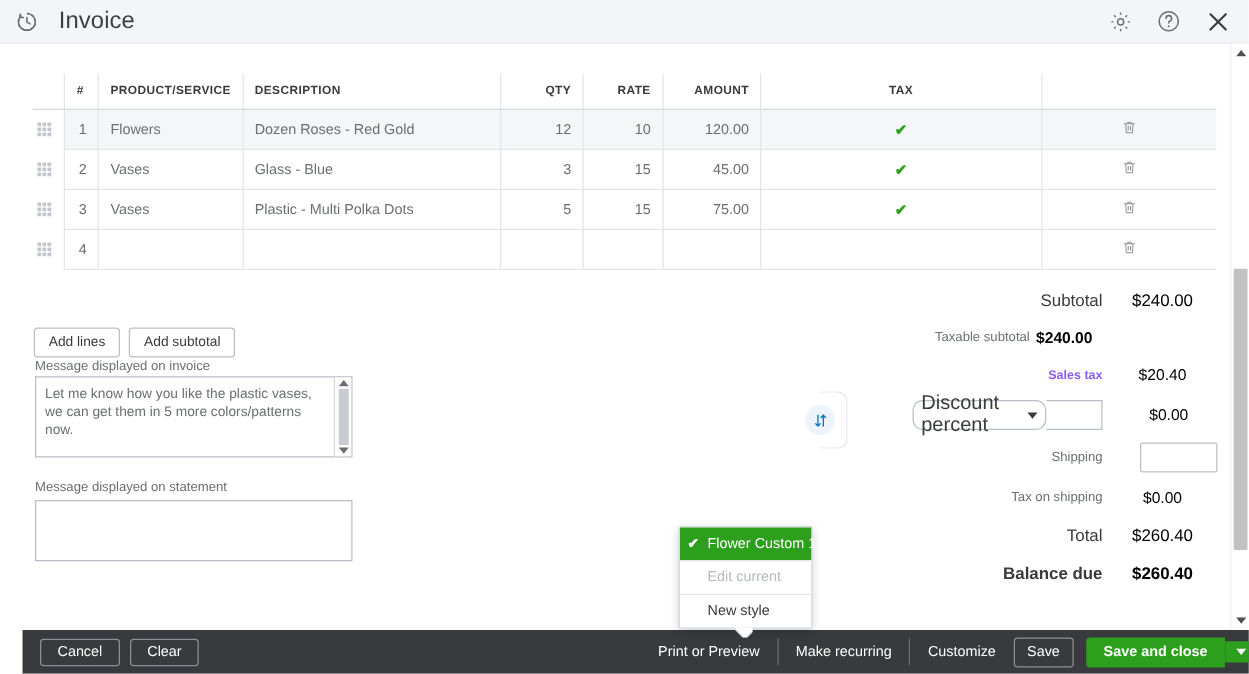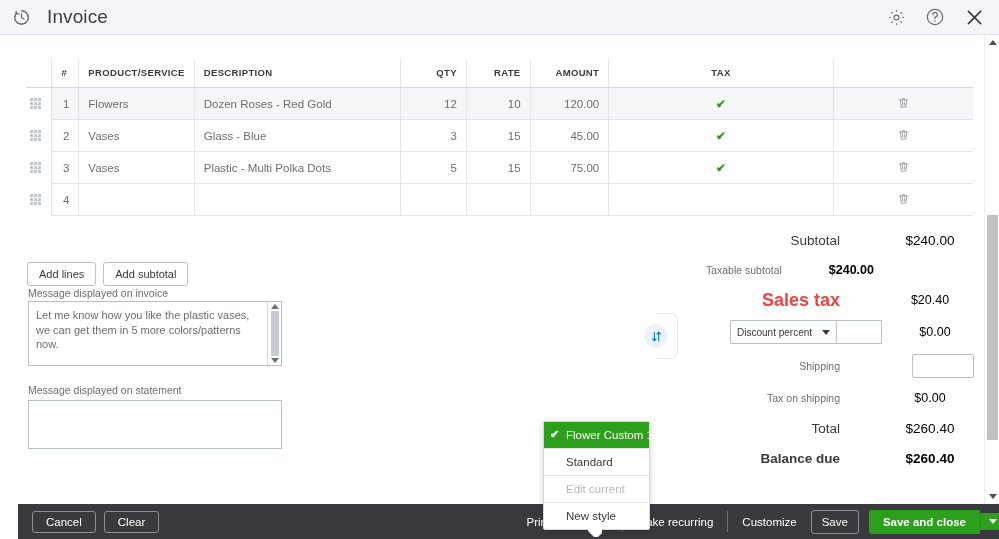--- a/index.html
+++ b/index.html
@@ -104,33 +104,33 @@
     border: 1px solid #babec5; background: #fff;
   }
 
   
   .attach-row { position: absolute; left: 30px; top: 479px; display: flex; align-items: center; gap: 7px; }
   .attach-label { font-size: 11px; color: #393a3d; }
   .attach-max { font-size: 10px; color: #8d9096; margin-left: 9px; }
 
   
   .totals { position: absolute; right: 21px; top: 190px; width: 340px; }
-  .trow { display: flex; align-items: center; justify-content: flex-end; height: 30px; gap: 42px; }
+  .trow { display: flex; align-items: center; justify-content: flex-end; height: 30px; }
   .tlabel { font-size: 12px; color: #393a3d; text-align: right; }
   .tlabel.sm { font-size: 10.5px; color: #6b6e72; }
   .tlabel.big { font-size: 13.5px; }
-  .tlabel.link { color: #ef4444; font-weight: bold; font-size: 18px; cursor: pointer; }
+  .tlabel.link { color: #8b5cf6; font-weight: bold; font-size: 10px; cursor: pointer; }
   .tval { width: 96px; text-align: center; font-size: 12.5px; color: #000000; }
   .tval.big { font-size: 13.5px; }
   .tval.sm { font-size: 12.5px; font-weight: bold; }
 
   .disc-row { display: flex; align-items: center; justify-content: flex-end; height: 34px; gap: 0; }
   .sel-disc {
-    width: 107px; height: 24px; border: 1px solid #babec5; border-radius: 1px;
-    background: #fff; font-size: 10px; color: #393a3d; display: flex;
+    width: 107px; height: 24px; border: 1px solid #babec5; border-radius: 8px;
+    background: #fff; font-size: 16px; color: #393a3d; display: flex;
     align-items: center; padding: 0 6px; cursor: pointer; position: relative;
   }
   .sel-disc .caret { margin-left: auto; width:0;height:0;border-left:4px solid transparent;border-right:4px solid transparent;border-top:5px solid #393a3d; }
   .disc-input { width: 45px; height: 24px; border: 1px solid #babec5; border-left: none; background: #fff; margin-right: 10px; }
   .ship-input { width: 62px; height: 24px; border: 1px solid #babec5; border-radius: 2px; background: #fff; margin-right: 4px; }
 
   .swap-wrap { position: absolute; left: 4px; top: 88px; width: 50px; height: 46px; }
   .swap-bracket {
     position: absolute; left: 14px; top: 0; width: 22px; height: 46px;
     border: 1px solid #e0e6ee; border-left: none;
@@ -466,21 +466,20 @@
 
     <div class="trow">
       <span class="tlabel big" style="font-weight:bold;">Balance due</span>
       <span class="tval big" style="font-weight:bold;">$260.40</span>
     </div>
   </div>
 
   <div class="popup">
     <div id="popup-items">
         <div class="popup-item sel"><span class="chk">✔</span><span>Flower Custom 1</span></div>
-        <div class="popup-item div-top"><span>Standard</span></div>
         <div class="popup-item dis div-top"><span>Edit current</span></div>
         <div class="popup-item div-top"><span>New style</span></div>
       </div>
     <span class="popup-tail"></span>
   </div>
 
 </div>
 
 <div class="scrollbar">
   <div class="sb-arrow top">

